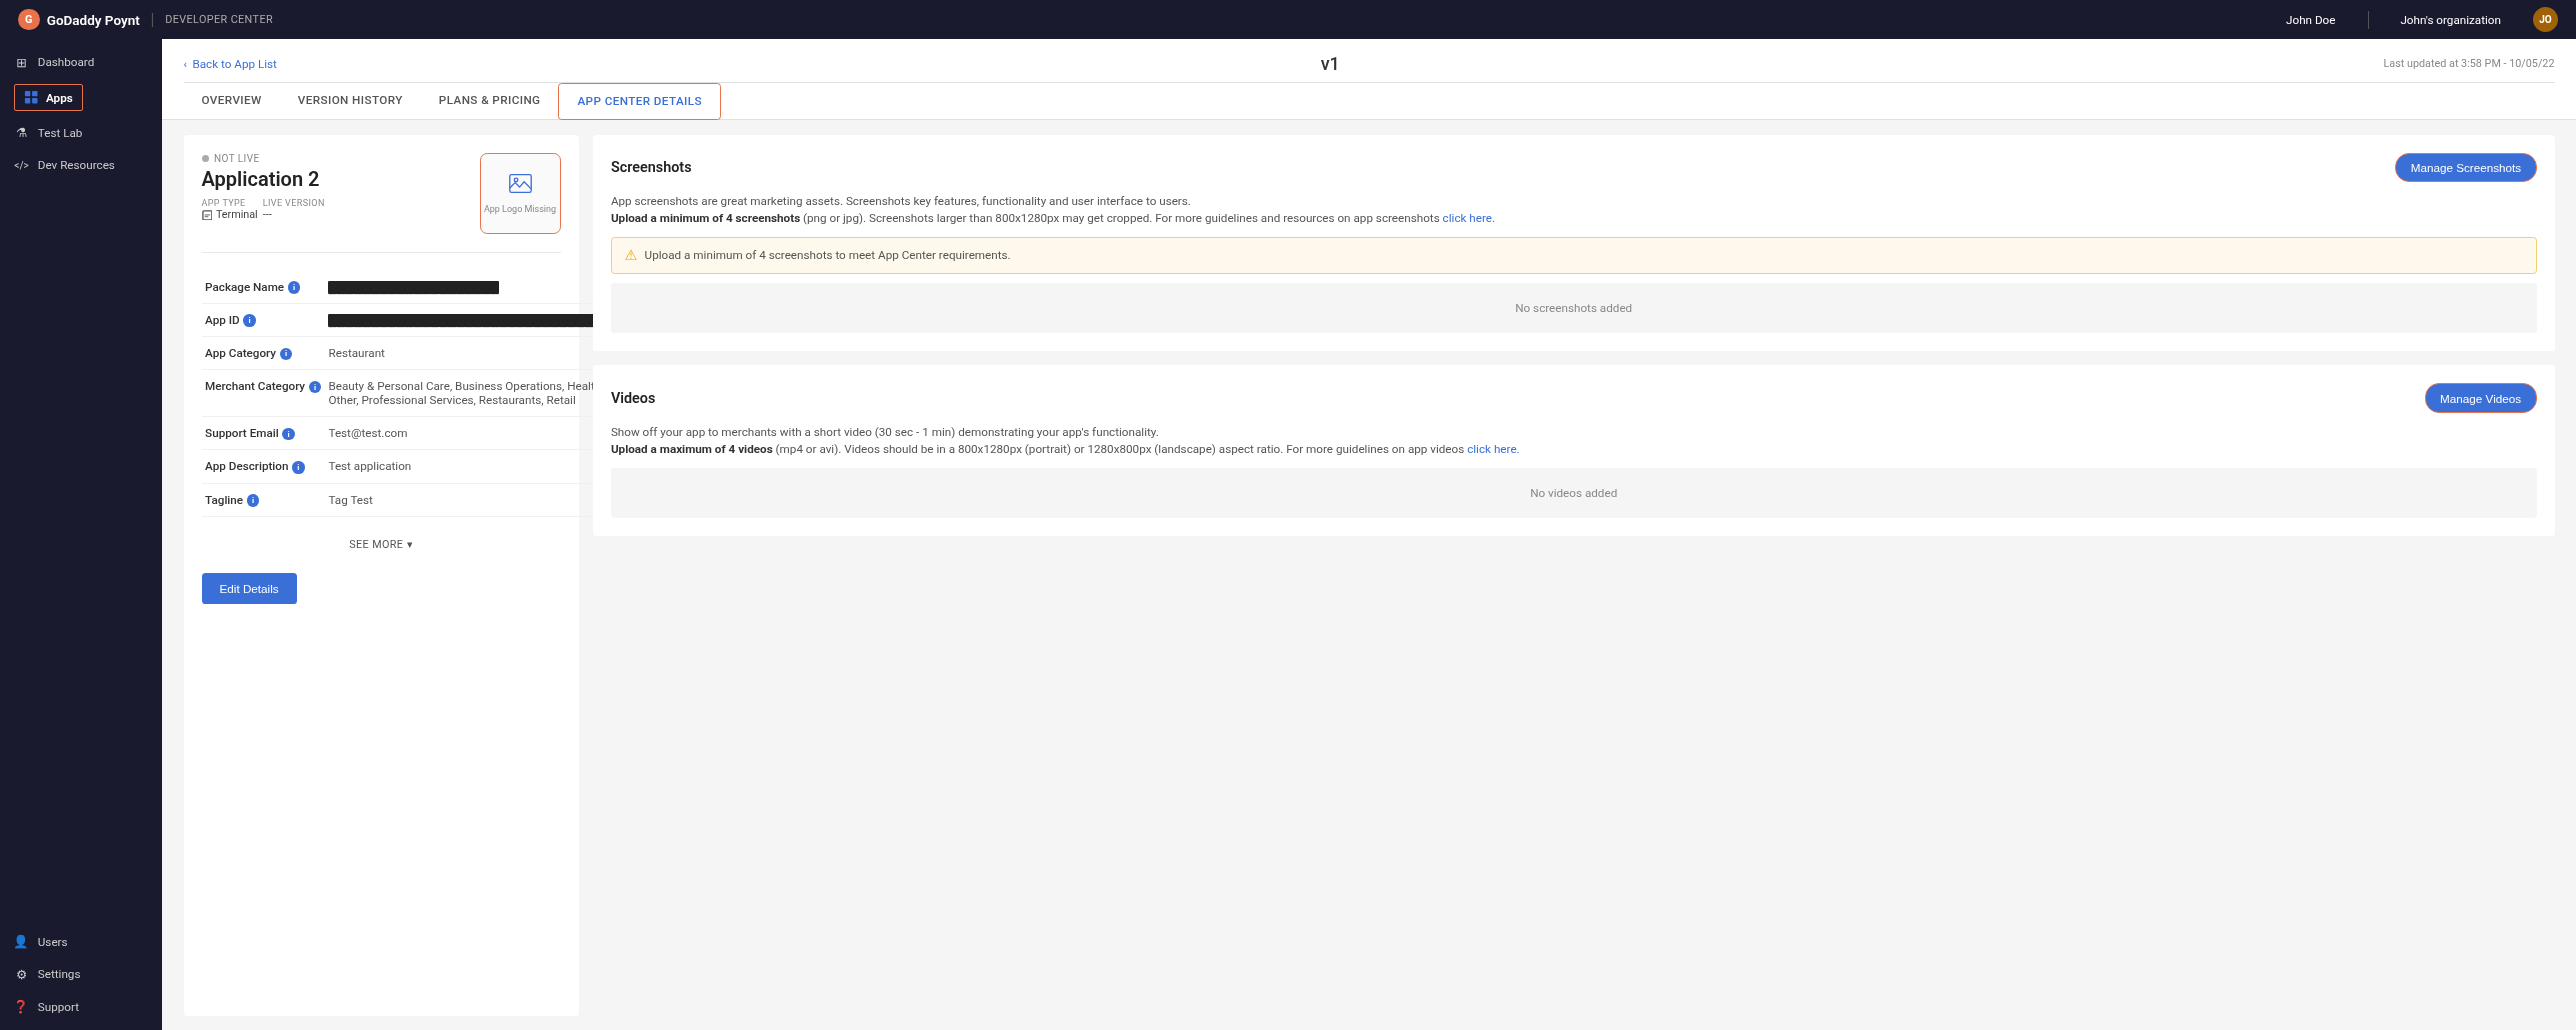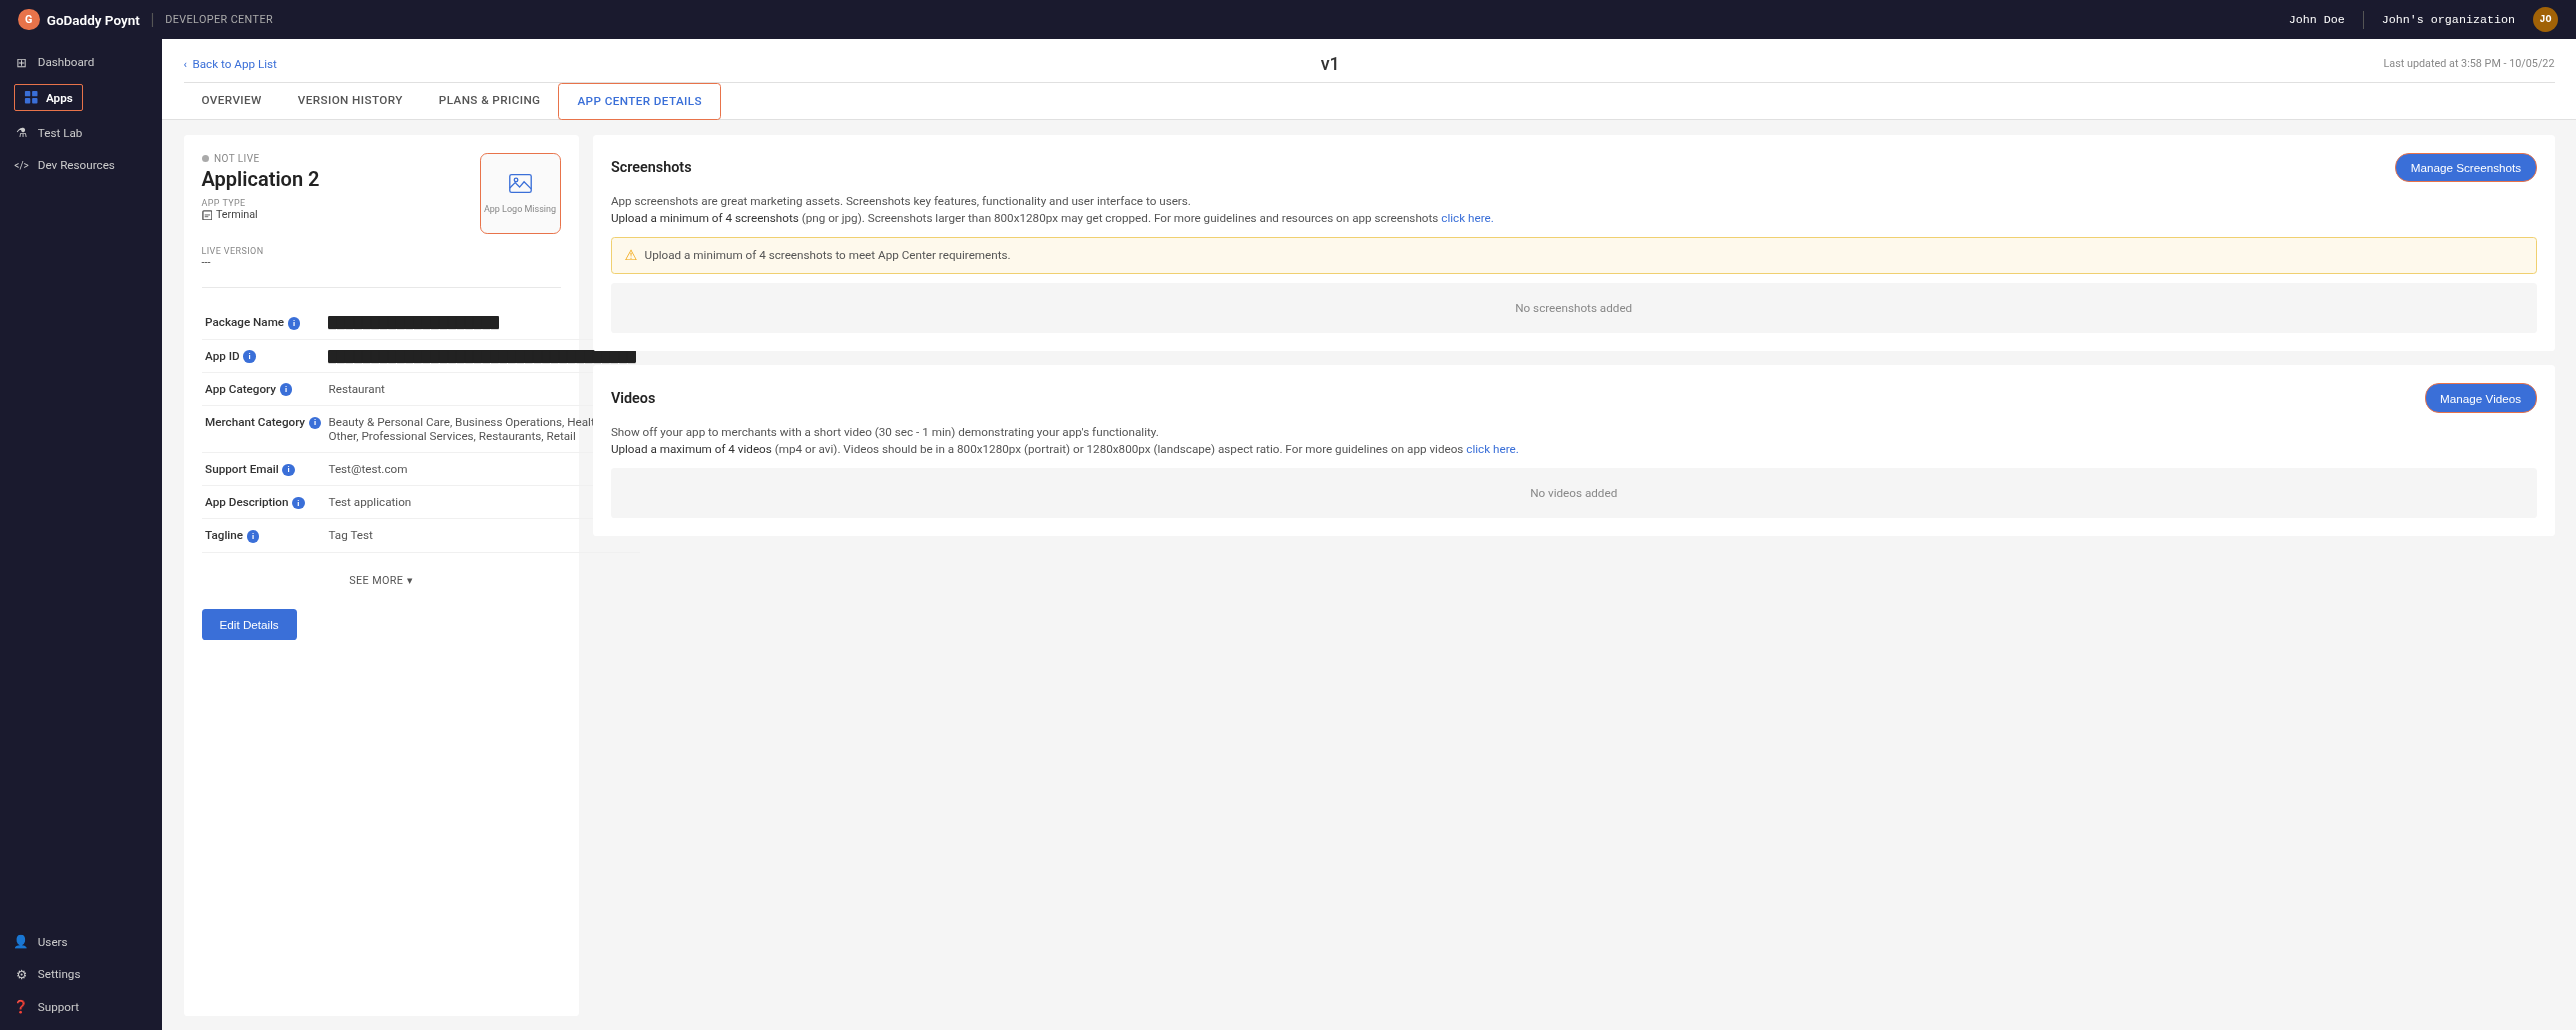--- a/index.html
+++ b/index.html
@@ -46,24 +46,23 @@
     }
     .topnav-subtitle {
       color: #aaa;
       font-size: 10.8px;
       letter-spacing: 0.4px;
       text-transform: uppercase;
     }
     .topnav-right {
       display: flex;
       align-items: center;
-      gap: 18px;
-      color: white;
-      font-size: 11.7px;
-      font-family: Liberation Mono, monospace;
+      gap: 32px;
+      color: white;
+      font-size: 11.7px;
     }
     .topnav-divider-v {
       width: 0.9px;
       height: 18px;
       background: #555;
     }
     .topnav-avatar {
       width: 25px;
       height: 25px;
       background: #a16207;
@@ -228,23 +227,22 @@
       border-radius: 50%;
       background: #aaa;
     }
     .app-name {
       font-size: 20px;
       font-weight: 600;
       color: #222;
     }
     .app-meta {
       display: flex;
-      gap: 25px;
+      gap: 5px;
       margin-top: 7.2px;
-      flex-direction: column;
     }
     .app-meta-item label {
       font-size: 9px;
       color: #888;
       text-transform: uppercase;
       letter-spacing: 0.4px;
       display: block;
     }
     .app-meta-item span {
       font-size: 10.8px;
@@ -383,21 +381,21 @@
       margin-left: 21px;
     }
 
     .panel-desc {
       font-size: 11.7px;
       color: #555;
       line-height: 1.5;
       margin-bottom: 9px;
     }
     .panel-desc strong {
-      font-weight: 400;
+      font-weight: 700;
       color: #333;
       margin-top: 28px;
     }
     .panel-desc a {
       color: #3a6fd8;
       text-decoration: none;
     }
 
     .warning-banner {
       background: #fef9ec;

